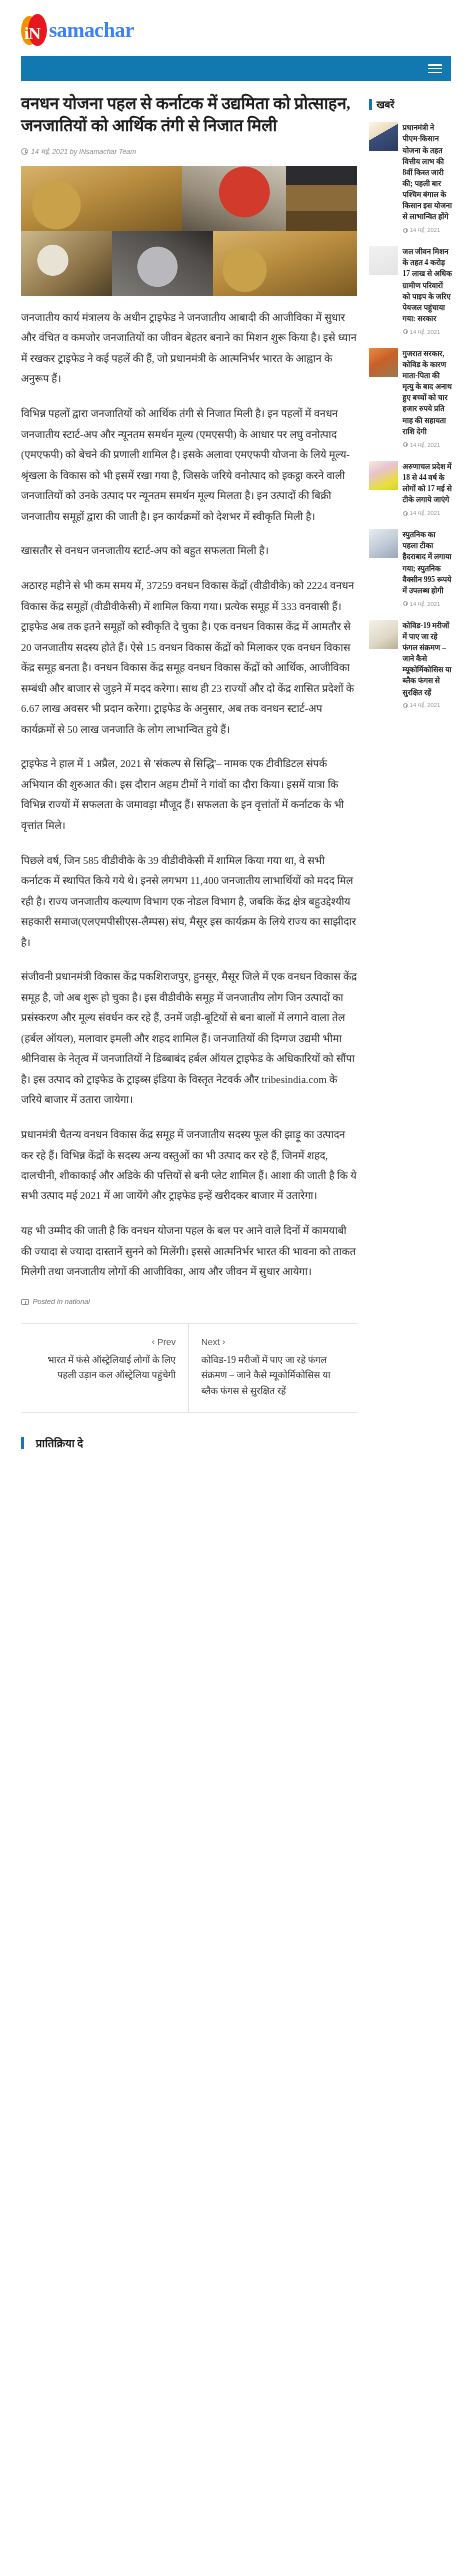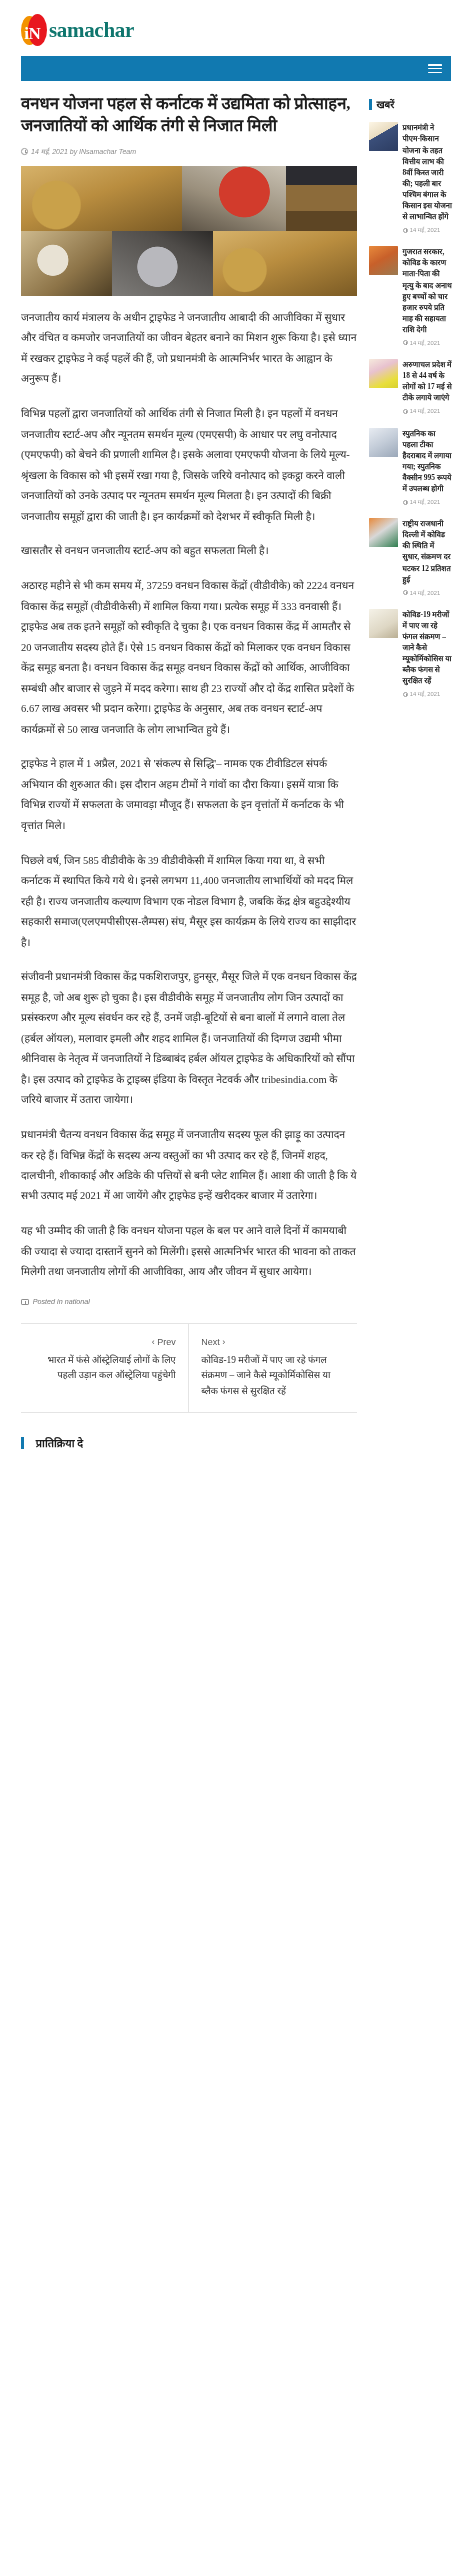--- a/index.html
+++ b/index.html
@@ -42,21 +42,21 @@
     font-weight:700;
     font-size:17px;
     letter-spacing:-0.6px;
     line-height:21px;
     z-index:3;
   }
   .logo-word {
     font-family:"Liberation Serif", serif;
     font-weight:700;
     font-size:21px;
-    color:#0f766e;
+    color:#3b82f6;
     margin-left:-1.1px;
     letter-spacing:-0.3px;
   }
 
   
   .navbar {
     background:#1179b0;
     height:24.4px;
     margin:0 21px;
     display:flex;
@@ -337,20 +337,30 @@
       <span class="news-thumb tb1"></span>
       <div class="news-text">
         <div class="news-title">प्रधानमंत्री ने पीएम-किसान योजना के तहत वित्तीय लाभ की 8वीं किस्त जारी की; पहली बार पश्चिम बंगाल के किसान इस योजना से लाभान्वित होंगे</div>
         <div class="news-date">
           <span class="ic-clock sm"></span>
           <span>14 मई, 2021</span>
         </div>
       </div>
     </div>
 
+    <div class="news-item">
+      <span class="news-thumb tb2"></span>
+      <div class="news-text">
+        <div class="news-title">जल जीवन मिशन के तहत 4 करोड़ 17 लाख से अधिक ग्रामीण परिवारों को पाइप के जरिए पेयजल पहुंचाया गया: सरकार</div>
+        <div class="news-date">
+          <span class="ic-clock sm"></span>
+          <span>14 मई, 2021</span>
+        </div>
+      </div>
+    </div>
 
     <div class="news-item">
       <span class="news-thumb tb3"></span>
       <div class="news-text">
         <div class="news-title">गुजरात सरकार, कोविड के कारण माता-पिता की मृत्यु के बाद अनाथ हुए बच्चों को चार हजार रुपये प्रति माह की सहायता राशि देगी</div>
         <div class="news-date">
           <span class="ic-clock sm"></span>
           <span>14 मई, 2021</span>
         </div>
       </div>
@@ -371,30 +381,20 @@
       <span class="news-thumb tb5"></span>
       <div class="news-text">
         <div class="news-title">स्पुतनिक का पहला टीका हैदराबाद में लगाया गया; स्पुतनिक वैक्सीन 995 रूपये में उपलब्ध होगी</div>
         <div class="news-date">
           <span class="ic-clock sm"></span>
           <span>14 मई, 2021</span>
         </div>
       </div>
     </div>
 
-    <div class="news-item">
-      <span class="news-thumb tb6"></span>
-      <div class="news-text">
-        <div class="news-title">राष्ट्रीय राजधानी दिल्ली में कोविड की स्थिति में सुधार, संक्रमण दर घटकर 12 प्रतिशत हुई</div>
-        <div class="news-date">
-          <span class="ic-clock sm"></span>
-          <span>14 मई, 2021</span>
-        </div>
-      </div>
-    </div>
 
     <div class="news-item">
       <span class="news-thumb tb7"></span>
       <div class="news-text">
         <div class="news-title">कोविड-19 मरीजों में पाए जा रहे फंगल संक्रमण – जाने कैसे म्यूकोर्मिकोसिस या ब्लैक फंगस से सुरक्षित रहें</div>
         <div class="news-date">
           <span class="ic-clock sm"></span>
           <span>14 मई, 2021</span>
         </div>
       </div>

